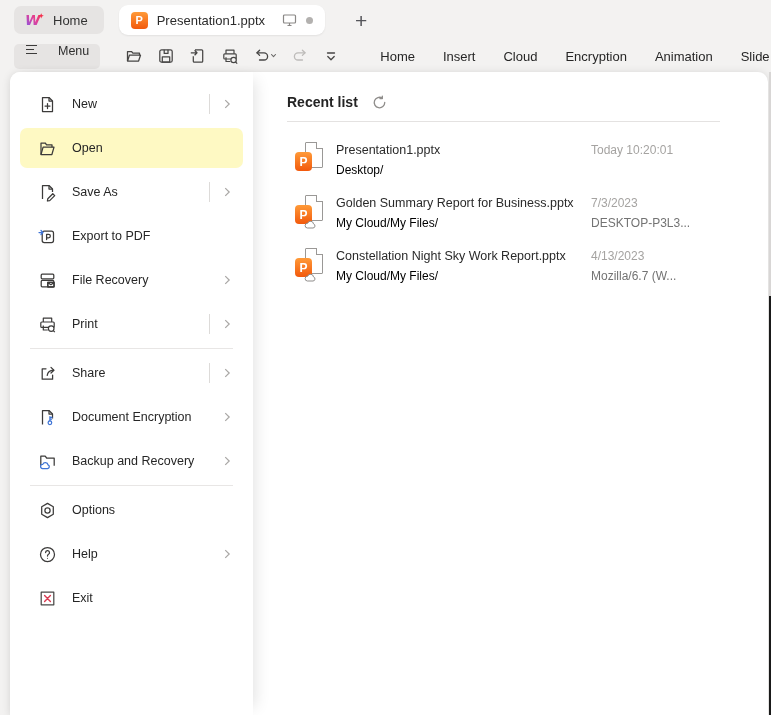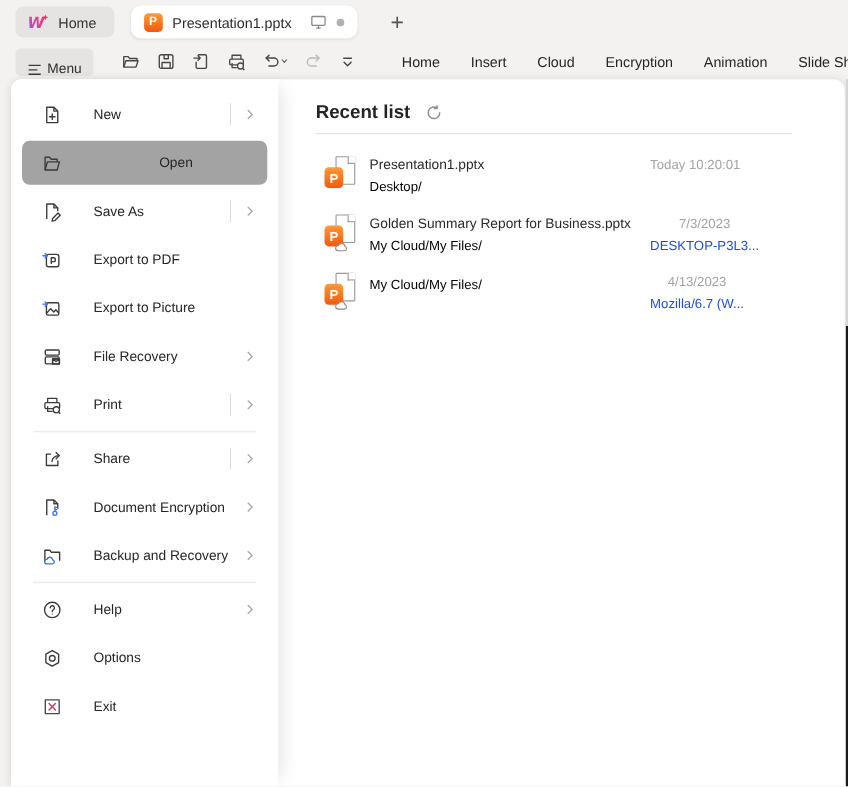--- a/index.html
+++ b/index.html
@@ -34,21 +34,21 @@
     display:flex; align-items:center; justify-content:center;
   }
   .tab-dot { width:7px; height:7px; border-radius:50%; background:#b3b1af; }
   .plus-btn { margin-left:24px; font-size:21px; color:#54555a; line-height:1; cursor:pointer; padding:2px 6px; }
 
   
   .toolbar { height:32px; display:flex; align-items:center; }
   .menu-btn {
     margin-left:14px; height:25px; padding:0 11px;
     background:#e6e4e3; border-radius:5px;
-    display:flex; align-items:flex-end; gap:5px; cursor:pointer;
+    display:flex; align-items:flex-start; gap:20px; cursor:pointer;
   }
   .menu-btn span { font-size:12.5px; color:#2e2e2e; }
   .vsep { width:1px; height:17px; background:#d4d2d1; margin:0 9px; }
   .tool-icons { display:flex; align-items:center; }
   .tbtn { padding:4px 7px; display:flex; align-items:center; border-radius:4px; cursor:pointer; }
   .ribbon { display:flex; align-items:center; margin-left:2px; }
   .ribbon .rtab { padding:0 14px; font-size:13px; color:#262626; white-space:nowrap; cursor:pointer; }
 
   
   .main-panel {
@@ -65,31 +65,31 @@
   
   .sidebar {
     width:243px; flex:none; padding:12px 10px 0 10px;
     border-radius:10px 0 0 0; background:#fff; position:relative; z-index:2;
     box-shadow:10px 0 16px -8px rgba(0,0,0,.12);
   }
   .menu-item {
     height:40px; margin-bottom:4px; border-radius:7px;
     display:flex; align-items:center; padding:0 8px 0 18px; cursor:pointer;
   }
-  .menu-item.selected { background:#a3a3a3;text-align:center; }
+  .menu-item.selected { background:#fef9c3; }
   .mi-icon { width:19px; height:19px; flex:none; display:flex; align-items:center; justify-content:center; }
-  .mi-label { margin-left:28px; font-size:12.5px; color:#262626; flex:1; white-space:nowrap; }
+  .mi-label { margin-left:15px; font-size:12.5px; color:#262626; flex:1; white-space:nowrap; }
   .mi-sep { width:1px; height:20px; background:#dddbd9; margin-right:9px; flex:none; }
   .mi-chevron { width:16px; height:16px; flex:none; display:flex; align-items:center; justify-content:center; }
   .group-divider { height:1px; background:#e8e6e5; margin:0 10px 4px 10px; }
 
   
   .content { flex:1; min-width:0; padding:20px 0 0 34px; }
   .recent-header { display:flex; align-items:center; gap:12px; height:20px; }
-  .recent-title { font-size:17px; font-weight:bold; color:#242424; }
+  .recent-title { font-size:14px; font-weight:bold; color:#242424; }
   .refresh-btn { display:flex; align-items:center; cursor:pointer; padding:2px; }
   .recent-hr { height:1px; background:#e4e2e1; margin:9px 48px 12px 0; }
 
   .recent-item { display:flex; align-items:flex-start; padding:8px 0 8px 8px; border-radius:6px; cursor:pointer; }
   .ri-icon { position:relative; width:28px; height:33px; flex:none; }
   .ri-page {
     position:absolute; right:0; top:0; width:18px; height:26px;
     background:#fff; border:1.2px solid #9a9896; border-radius:1px;
   }
   .ri-fold {
@@ -101,22 +101,22 @@
     position:absolute; left:0; bottom:4px; width:17px; height:19px; border-radius:4px;
     background:linear-gradient(180deg,#ff9a38,#f2590c);
     color:#fff; font-size:12px; font-weight:bold;
     display:flex; align-items:center; justify-content:center; z-index:2;
   }
   .ri-cloud { position:absolute; left:9px; bottom:-1px; z-index:3; }
   .ri-text { width:255px; margin-left:13px; }
   .ri-name { font-size:12.5px; color:#2a2a2a; line-height:17px; white-space:nowrap; }
   .ri-path { font-size:12px; color:#000000; line-height:18px; margin-top:2px; }
   .ri-meta { margin-left:0; }
-  .ri-date { font-size:12px; color:#a5a3a1; line-height:17px;text-align:center; }
-  .ri-source { font-size:12px; color:#1d4ed8; line-height:18px; margin-top:2px; }
+  .ri-date { font-size:12px; color:#a5a3a1; line-height:17px; }
+  .ri-source { font-size:12px; color:#737373; line-height:18px; margin-top:2px; }
 
   svg { display:block; }
 </style>
 </head>
 <body>
 
 <div class="titlebar">
   <div class="home-btn">
     <span>
       <svg width="20" height="16" viewBox="0 0 20 16">
@@ -276,30 +276,20 @@
       <span class="mi-icon">
         <svg width="19" height="19" viewBox="0 0 19 19" fill="none" stroke="#3c3b3a" stroke-width="1.25" stroke-linejoin="round">
           <rect x="4.2" y="4.2" width="11.3" height="11.3" rx="2"></rect>
           <path d="M8.6 12.5V7.3h2a1.75 1.75 0 0 1 0 3.5h-2" stroke-linecap="round"></path>
           <path d="M1 5.5h3.6M3 3.5l2 2-2 2" stroke="#3E74D6" stroke-linecap="round"></path>
         </svg>
       </span>
       <span class="mi-label">Export to PDF</span>
     </div>
 
-    <div class="menu-item">
-      <span class="mi-icon">
-        <svg width="19" height="19" viewBox="0 0 19 19" fill="none" stroke="#3c3b3a" stroke-width="1.25" stroke-linejoin="round">
-          <rect x="4.2" y="4.2" width="11.3" height="11.3" rx="1.5"></rect>
-          <path d="M4.6 13.6l3.4-4 2.9 3.1 1.9-2.1 2.5 3"></path>
-          <path d="M1 5.5h3.6M3 3.5l2 2-2 2" stroke="#3E74D6" stroke-linecap="round"></path>
-        </svg>
-      </span>
-      <span class="mi-label">Export to Picture</span>
-    </div>
 
     <div class="menu-item">
       <span class="mi-icon">
         <svg width="19" height="19" viewBox="0 0 19 19" fill="none" stroke="#3c3b3a" stroke-width="1.25" stroke-linejoin="round">
           <rect x="3.2" y="3.2" width="12.6" height="4.6" rx="1"></rect>
           <rect x="3.2" y="9.4" width="12.6" height="6.4" rx="1"></rect>
           <rect x="9.8" y="11.4" width="6.2" height="4.4" fill="#fff"></rect>
           <path d="M9.8 11.4h6.2v4.4H9.8zM9.8 11.4l3.1 2.3 3.1-2.3"></path>
         </svg>
       </span>
@@ -380,42 +370,42 @@
         <svg width="14" height="14" viewBox="0 0 16 16" fill="none" stroke="#a9a7a5" stroke-width="1.4">
             <path d="M6 3.5L10.5 8 6 12.5"></path>
           </svg>
       </span>
     </div>
 
     <div class="group-divider"></div>
 
     <div class="menu-item">
       <span class="mi-icon">
+        <svg width="19" height="19" viewBox="0 0 19 19" fill="none" stroke="#3c3b3a" stroke-width="1.25" stroke-linejoin="round">
+          <path d="M9.5 2.4l5.8 3.3v7.6l-5.8 3.3-5.8-3.3V5.7z"></path>
+          <circle cx="9.5" cy="9.5" r="2.6"></circle>
+        </svg>
+      </span>
+      <span class="mi-label">Options</span>
+    </div>
+
+    <div class="menu-item">
+      <span class="mi-icon">
         <svg width="19" height="19" viewBox="0 0 19 19" fill="none" stroke="#3c3b3a" stroke-width="1.25" stroke-linecap="round" stroke-linejoin="round">
           <circle cx="9.5" cy="9.5" r="7"></circle>
           <path d="M7.6 7.6a1.95 1.95 0 1 1 2.9 1.7c-.7.4-1 .9-1 1.7"></path>
           <circle cx="9.5" cy="13.2" r="0.55" fill="#3c3b3a" stroke="none"></circle>
         </svg>
       </span>
       <span class="mi-label">Help</span>
       <span class="mi-chevron">
         <svg width="14" height="14" viewBox="0 0 16 16" fill="none" stroke="#a9a7a5" stroke-width="1.4">
             <path d="M6 3.5L10.5 8 6 12.5"></path>
           </svg>
       </span>
-    </div>
-
-    <div class="menu-item">
-      <span class="mi-icon">
-        <svg width="19" height="19" viewBox="0 0 19 19" fill="none" stroke="#3c3b3a" stroke-width="1.25" stroke-linejoin="round">
-          <path d="M9.5 2.4l5.8 3.3v7.6l-5.8 3.3-5.8-3.3V5.7z"></path>
-          <circle cx="9.5" cy="9.5" r="2.6"></circle>
-        </svg>
-      </span>
-      <span class="mi-label">Options</span>
     </div>
 
     <div class="menu-item">
       <span class="mi-icon">
         <svg width="19" height="19" viewBox="0 0 19 19" fill="none" stroke-linejoin="round">
           <rect x="3.2" y="3.2" width="12.6" height="12.6" stroke="#4a4948" stroke-width="1.25"></rect>
           <path d="M6.6 6.6l5.8 5.8M12.4 6.6l-5.8 5.8" stroke="#D93B52" stroke-width="1.4" stroke-linecap="round"></path>
         </svg>
       </span>
       <span class="mi-label">Exit</span>
@@ -479,20 +469,21 @@
             <div class="ri-fold"></div>
           </div>
         <div class="ri-p">P</div>
         <span class="ri-cloud">
           <svg width="14" height="9" viewBox="0 0 14 9" fill="#fff" stroke="#8f8d8b" stroke-width="1">
             <path d="M3.4 8a2.4 2.4 0 0 1 .3-4.8A3 3 0 0 1 9.5 3.9 2.1 2.1 0 0 1 9 8z"></path>
           </svg>
         </span>
       </div>
       <div class="ri-text">
+        <div class="ri-name">Constellation Night Sky Work Report.pptx</div>
         <div class="ri-path">My Cloud/My Files/</div>
       </div>
       <div class="ri-meta">
         <div class="ri-date">4/13/2023</div>
         <div class="ri-source">Mozilla/6.7 (W...</div>
       </div>
     </div>
   </div>
 </div>
 

